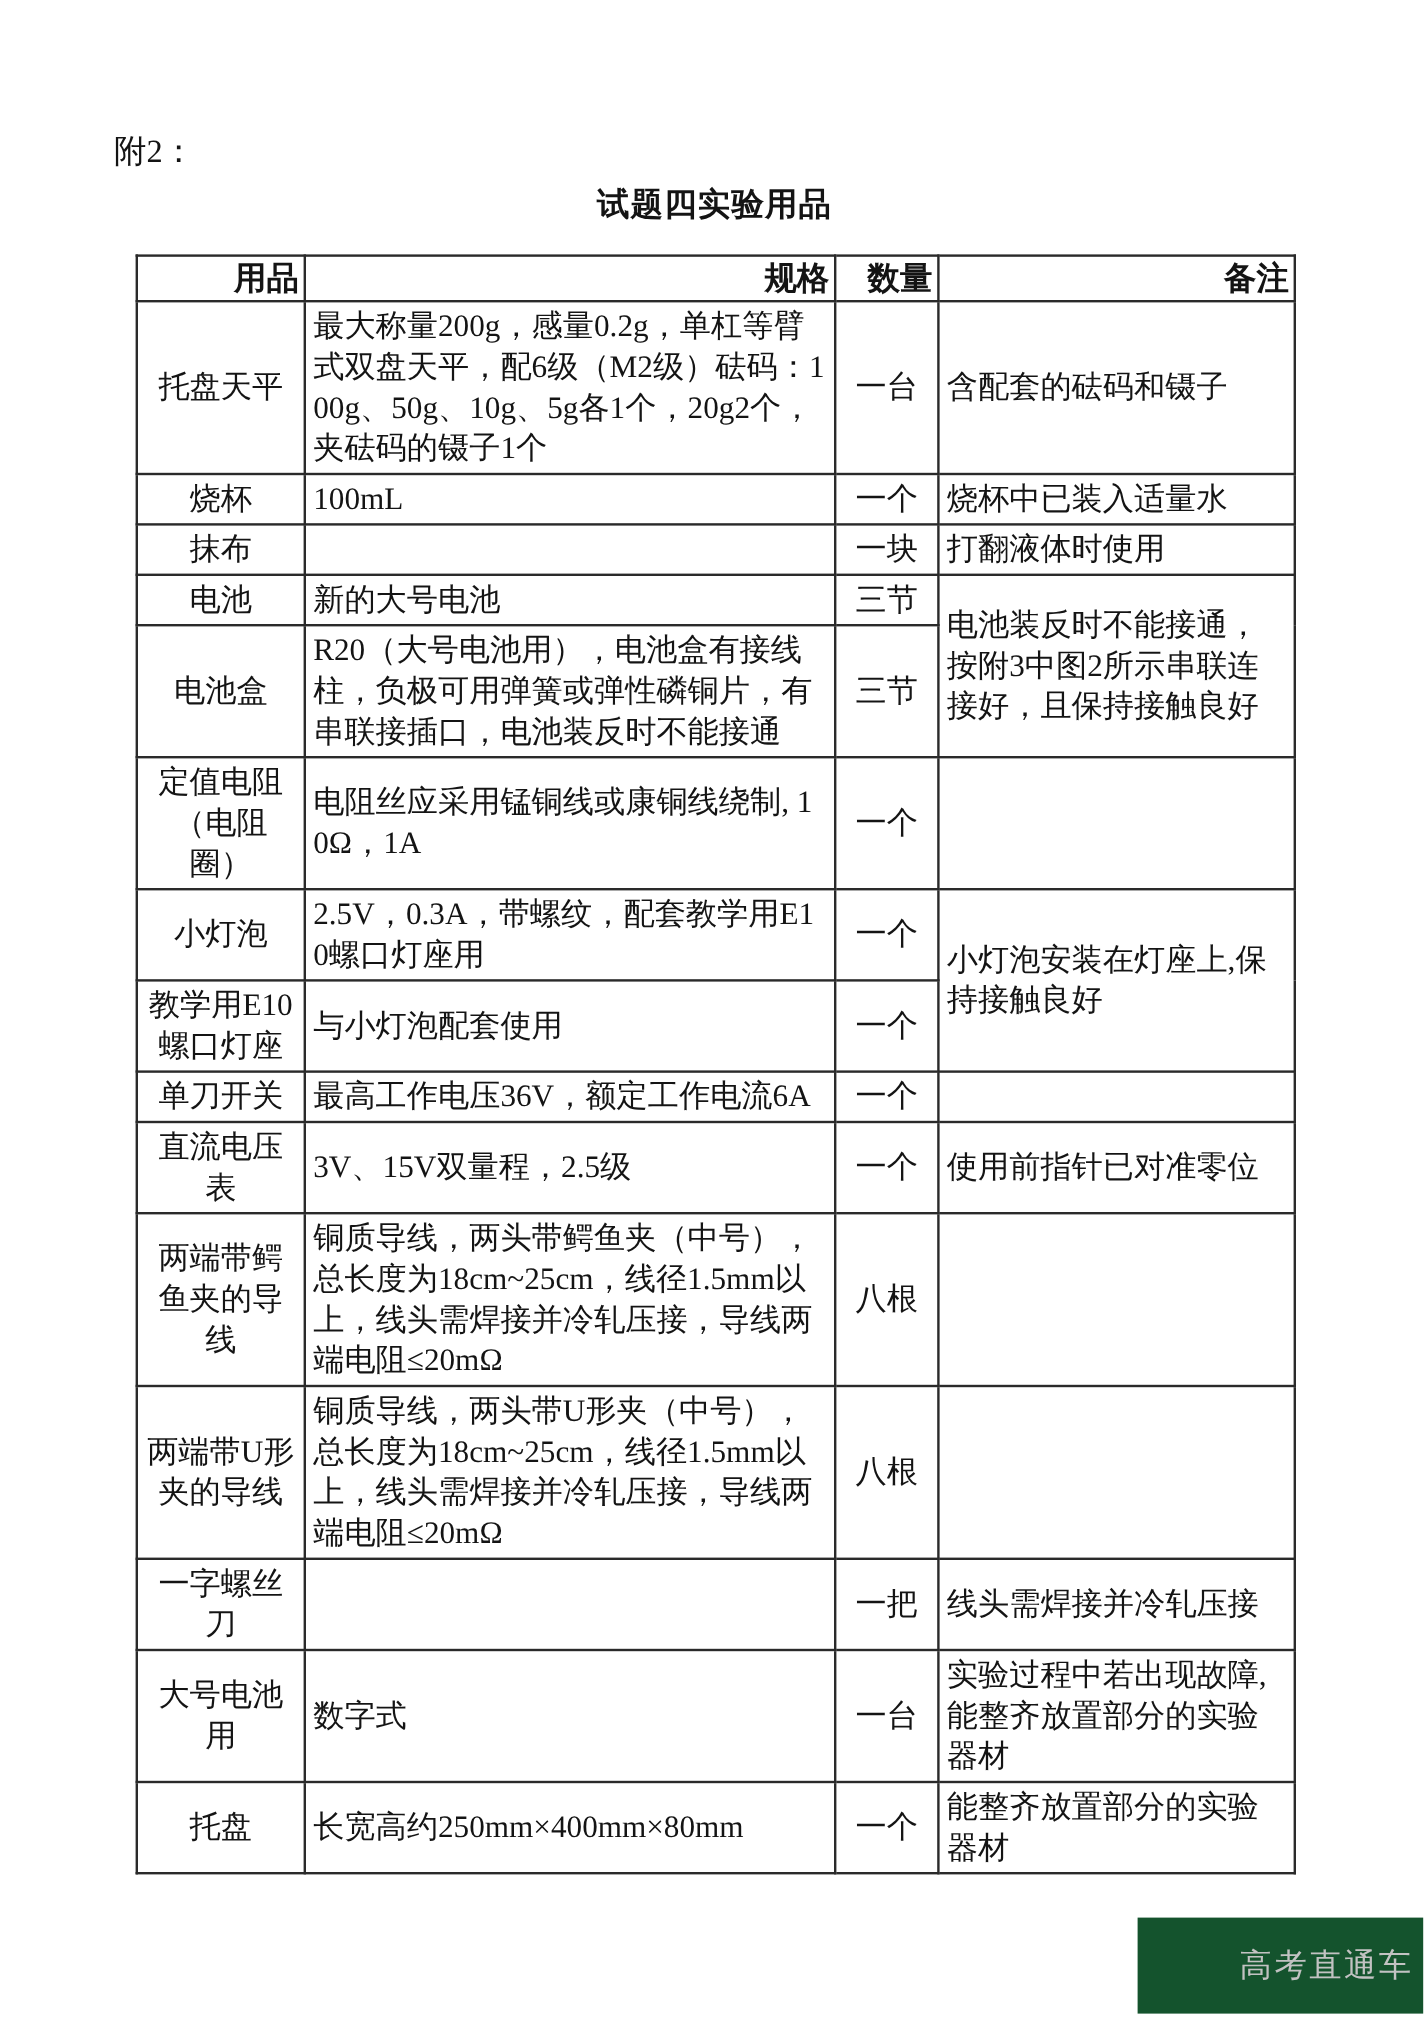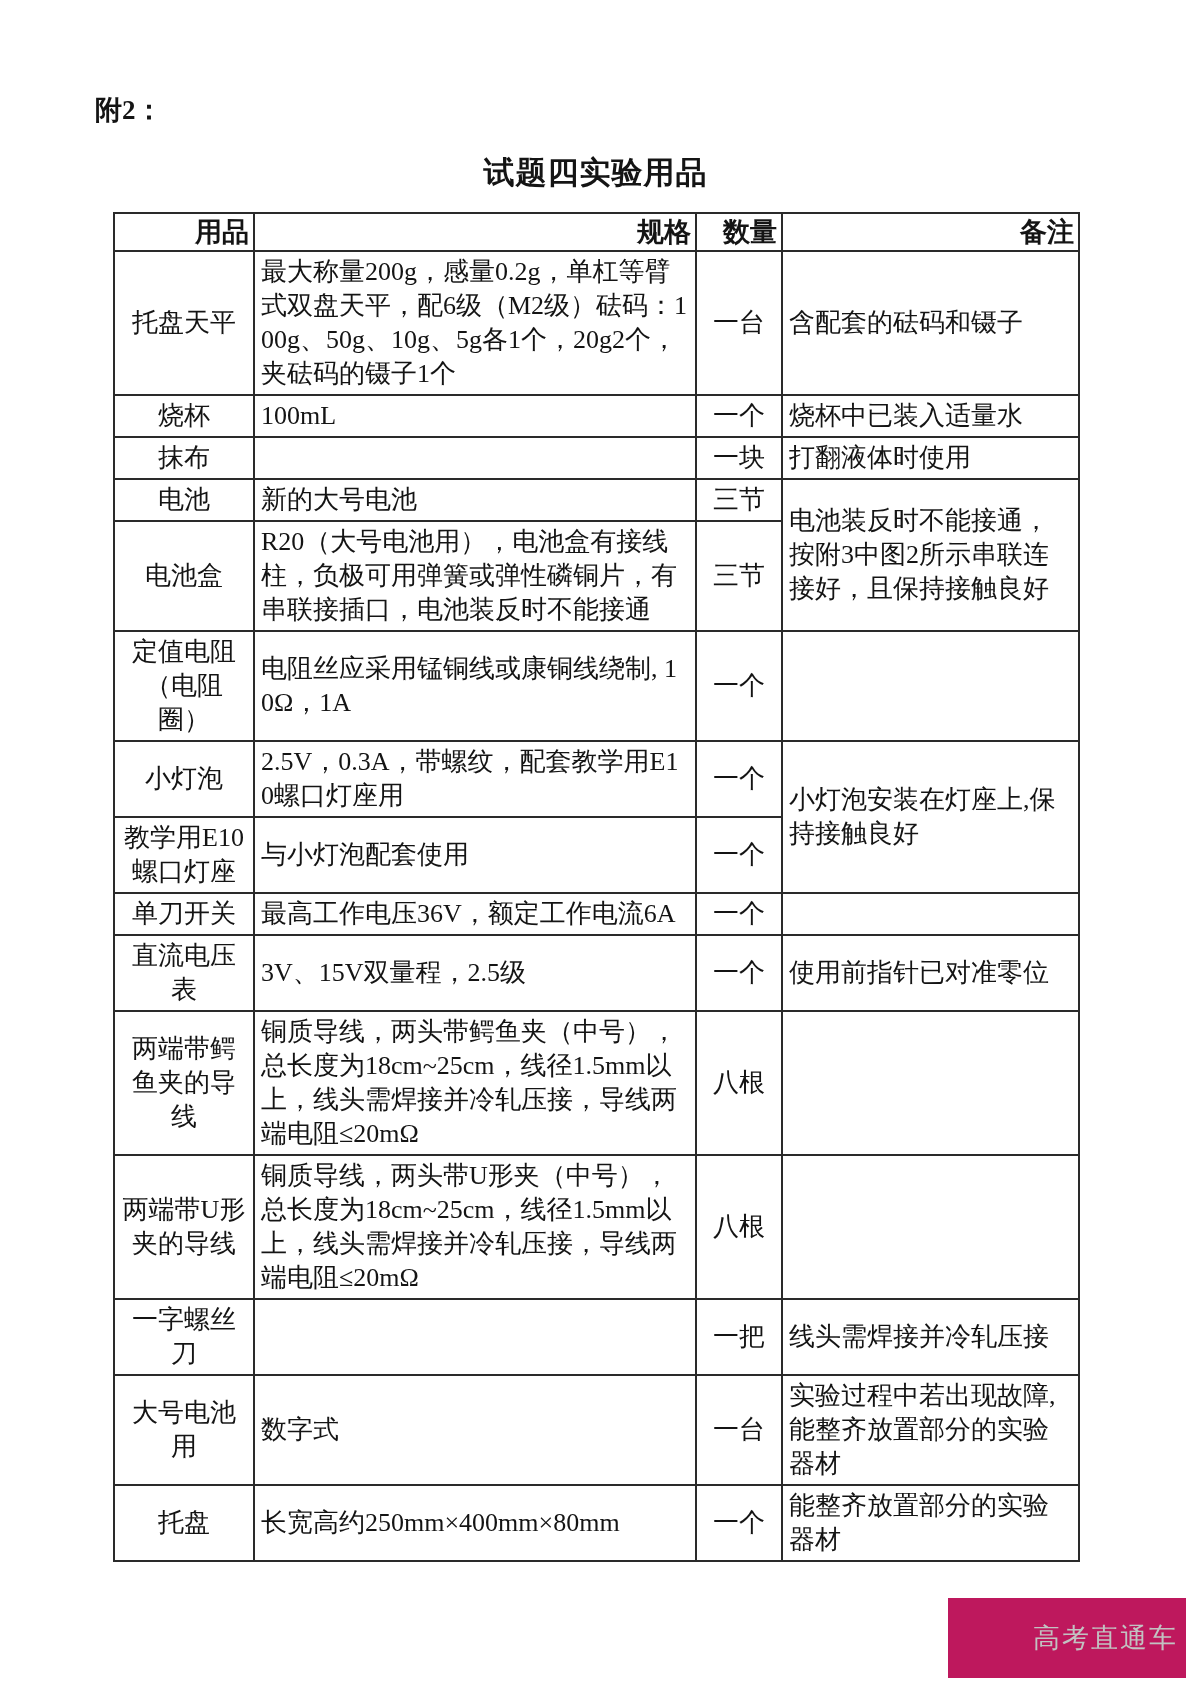--- a/index.html
+++ b/index.html
@@ -10,32 +10,32 @@
   body {
     width: 1190px;
     height: 1683px;
     position: relative;
     font-family: "Liberation Serif", "DejaVu Serif", serif;
     color: #141414;
   }
   .appendix-label {
     position: absolute;
     left: 95px;
-    top: 92px;
-    font-size: 27px;
-    font-weight: bold;
+    top: 108px;
+    font-size: 27px;
+    font-weight: normal;
   }
   .doc-title {
     position: absolute;
     left: 113px;
     top: 152px;
     width: 965px;
     margin: 0;
     text-align: center;
-    font-size: 31px;
+    font-size: 27px;
     font-weight: bold;
     letter-spacing: 1px;
   }
   table.supplies {
     position: absolute;
     left: 113px;
     top: 212px;
     width: 965px;
     border-collapse: collapse;
     table-layout: fixed;
@@ -62,21 +62,21 @@
   td.col-item { text-align: center; }
   td.col-qty  { text-align: center; }
   td.col-spec { text-align: left; margin-top: 22px; }
   td.col-note { text-align: left; }
   .watermark-box {
     position: absolute;
     left: 948px;
     top: 1598px;
     width: 238px;
     height: 80px;
-    background: #be185d;
+    background: #14532d;
     display: flex;
     align-items: center;
     justify-content: flex-end;
     padding-right: 8px;
     box-sizing: border-box;
   }
   .watermark-text {
     font-size: 27px;
     color: #c2c2c2;
     letter-spacing: 2px;

